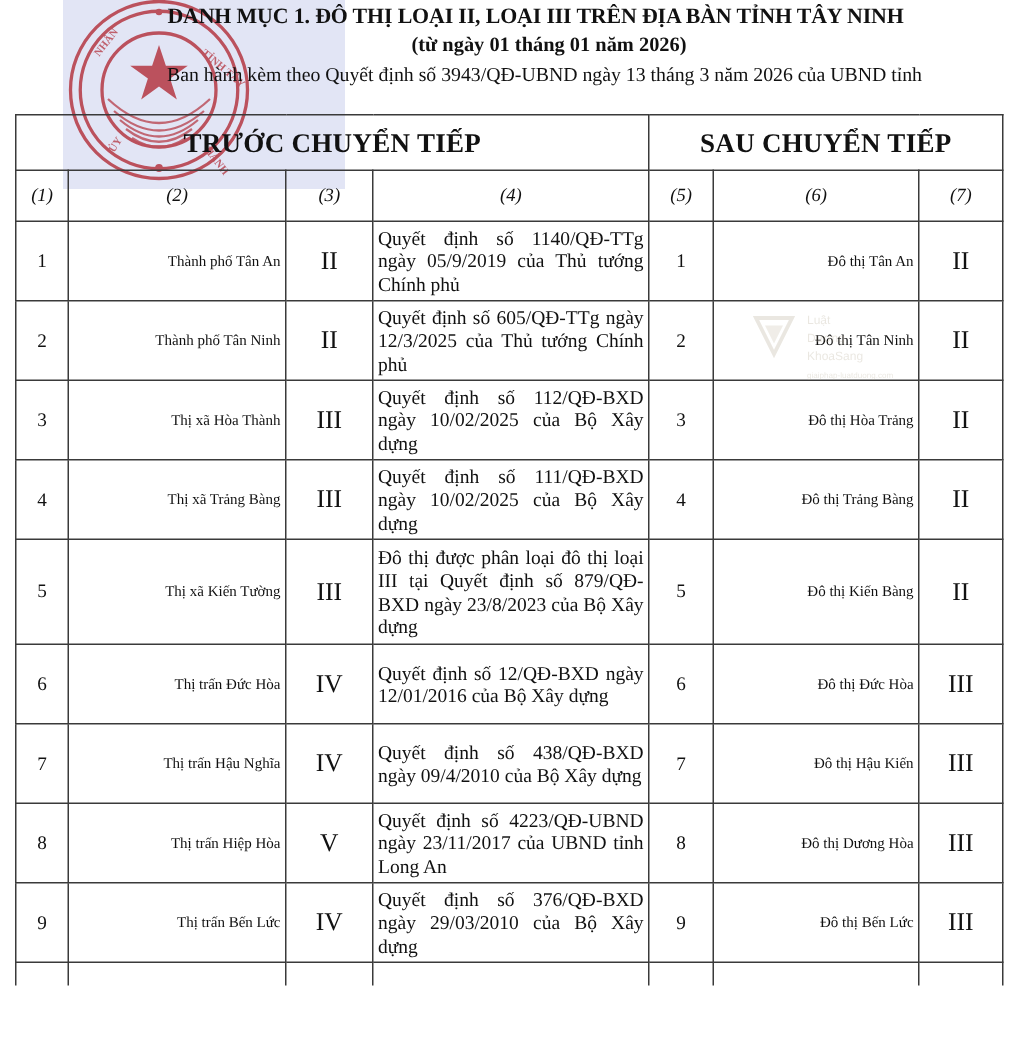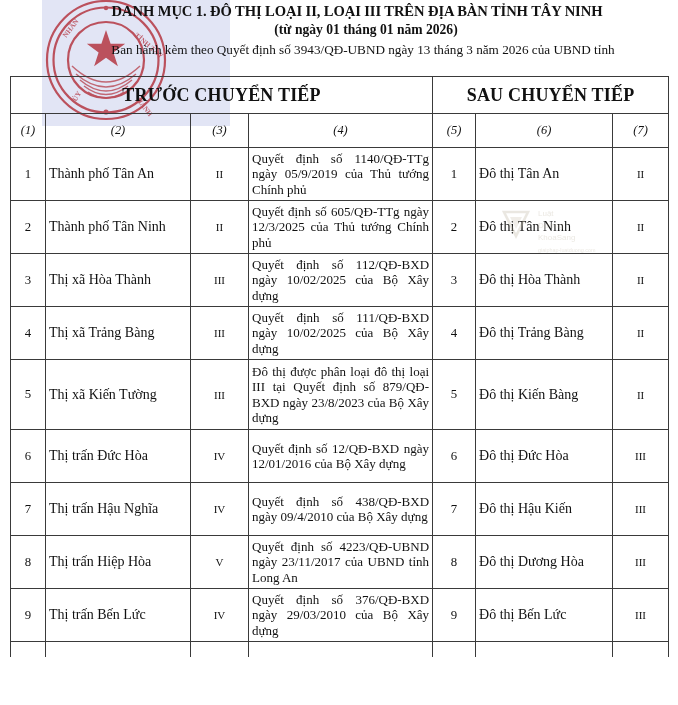--- a/index.html
+++ b/index.html
@@ -128,22 +128,22 @@
     height: 42px;
   }
   .num-head {
     text-align: center;
     font-style: italic;
     font-size: 12.4px;
     height: 29px;
   }
 
   td.c-stt   { text-align: center; font-size: 12.8px; }
-  td.c-name  { text-align: left; font-size: 14px; }
-  td.c-type  { text-align: center; font-size: 11px; }
+  td.c-name  { text-align: right; font-size: 10px; }
+  td.c-type  { text-align: center; font-size: 17px; }
   td.c-dec   {
     text-align: justify;
     text-align-last: left;
     font-size: 13px;
     line-height: 1.18;
     padding: 2px 4px;
     hyphens: none;
   }
 
   
@@ -255,21 +255,21 @@
           <td class="c-stt">2</td>
           <td class="c-name">Đô thị Tân Ninh</td>
           <td class="c-type">II</td>
         </tr>
         <tr class="data-row">
           <td class="c-stt">3</td>
           <td class="c-name">Thị xã Hòa Thành</td>
           <td class="c-type">III</td>
           <td class="c-dec">Quyết định số 112/QĐ-BXD ngày 10/02/2025 của Bộ Xây dựng</td>
           <td class="c-stt">3</td>
-          <td class="c-name">Đô thị Hòa Thành</td>
+          <td class="c-name">Đô thị Hòa Trảng</td>
           <td class="c-type">II</td>
         </tr>
         <tr class="data-row">
           <td class="c-stt">4</td>
           <td class="c-name">Thị xã Trảng Bàng</td>
           <td class="c-type">III</td>
           <td class="c-dec">Quyết định số 111/QĐ-BXD ngày 10/02/2025 của Bộ Xây dựng</td>
           <td class="c-stt">4</td>
           <td class="c-name">Đô thị Trảng Bàng</td>
           <td class="c-type">II</td>

